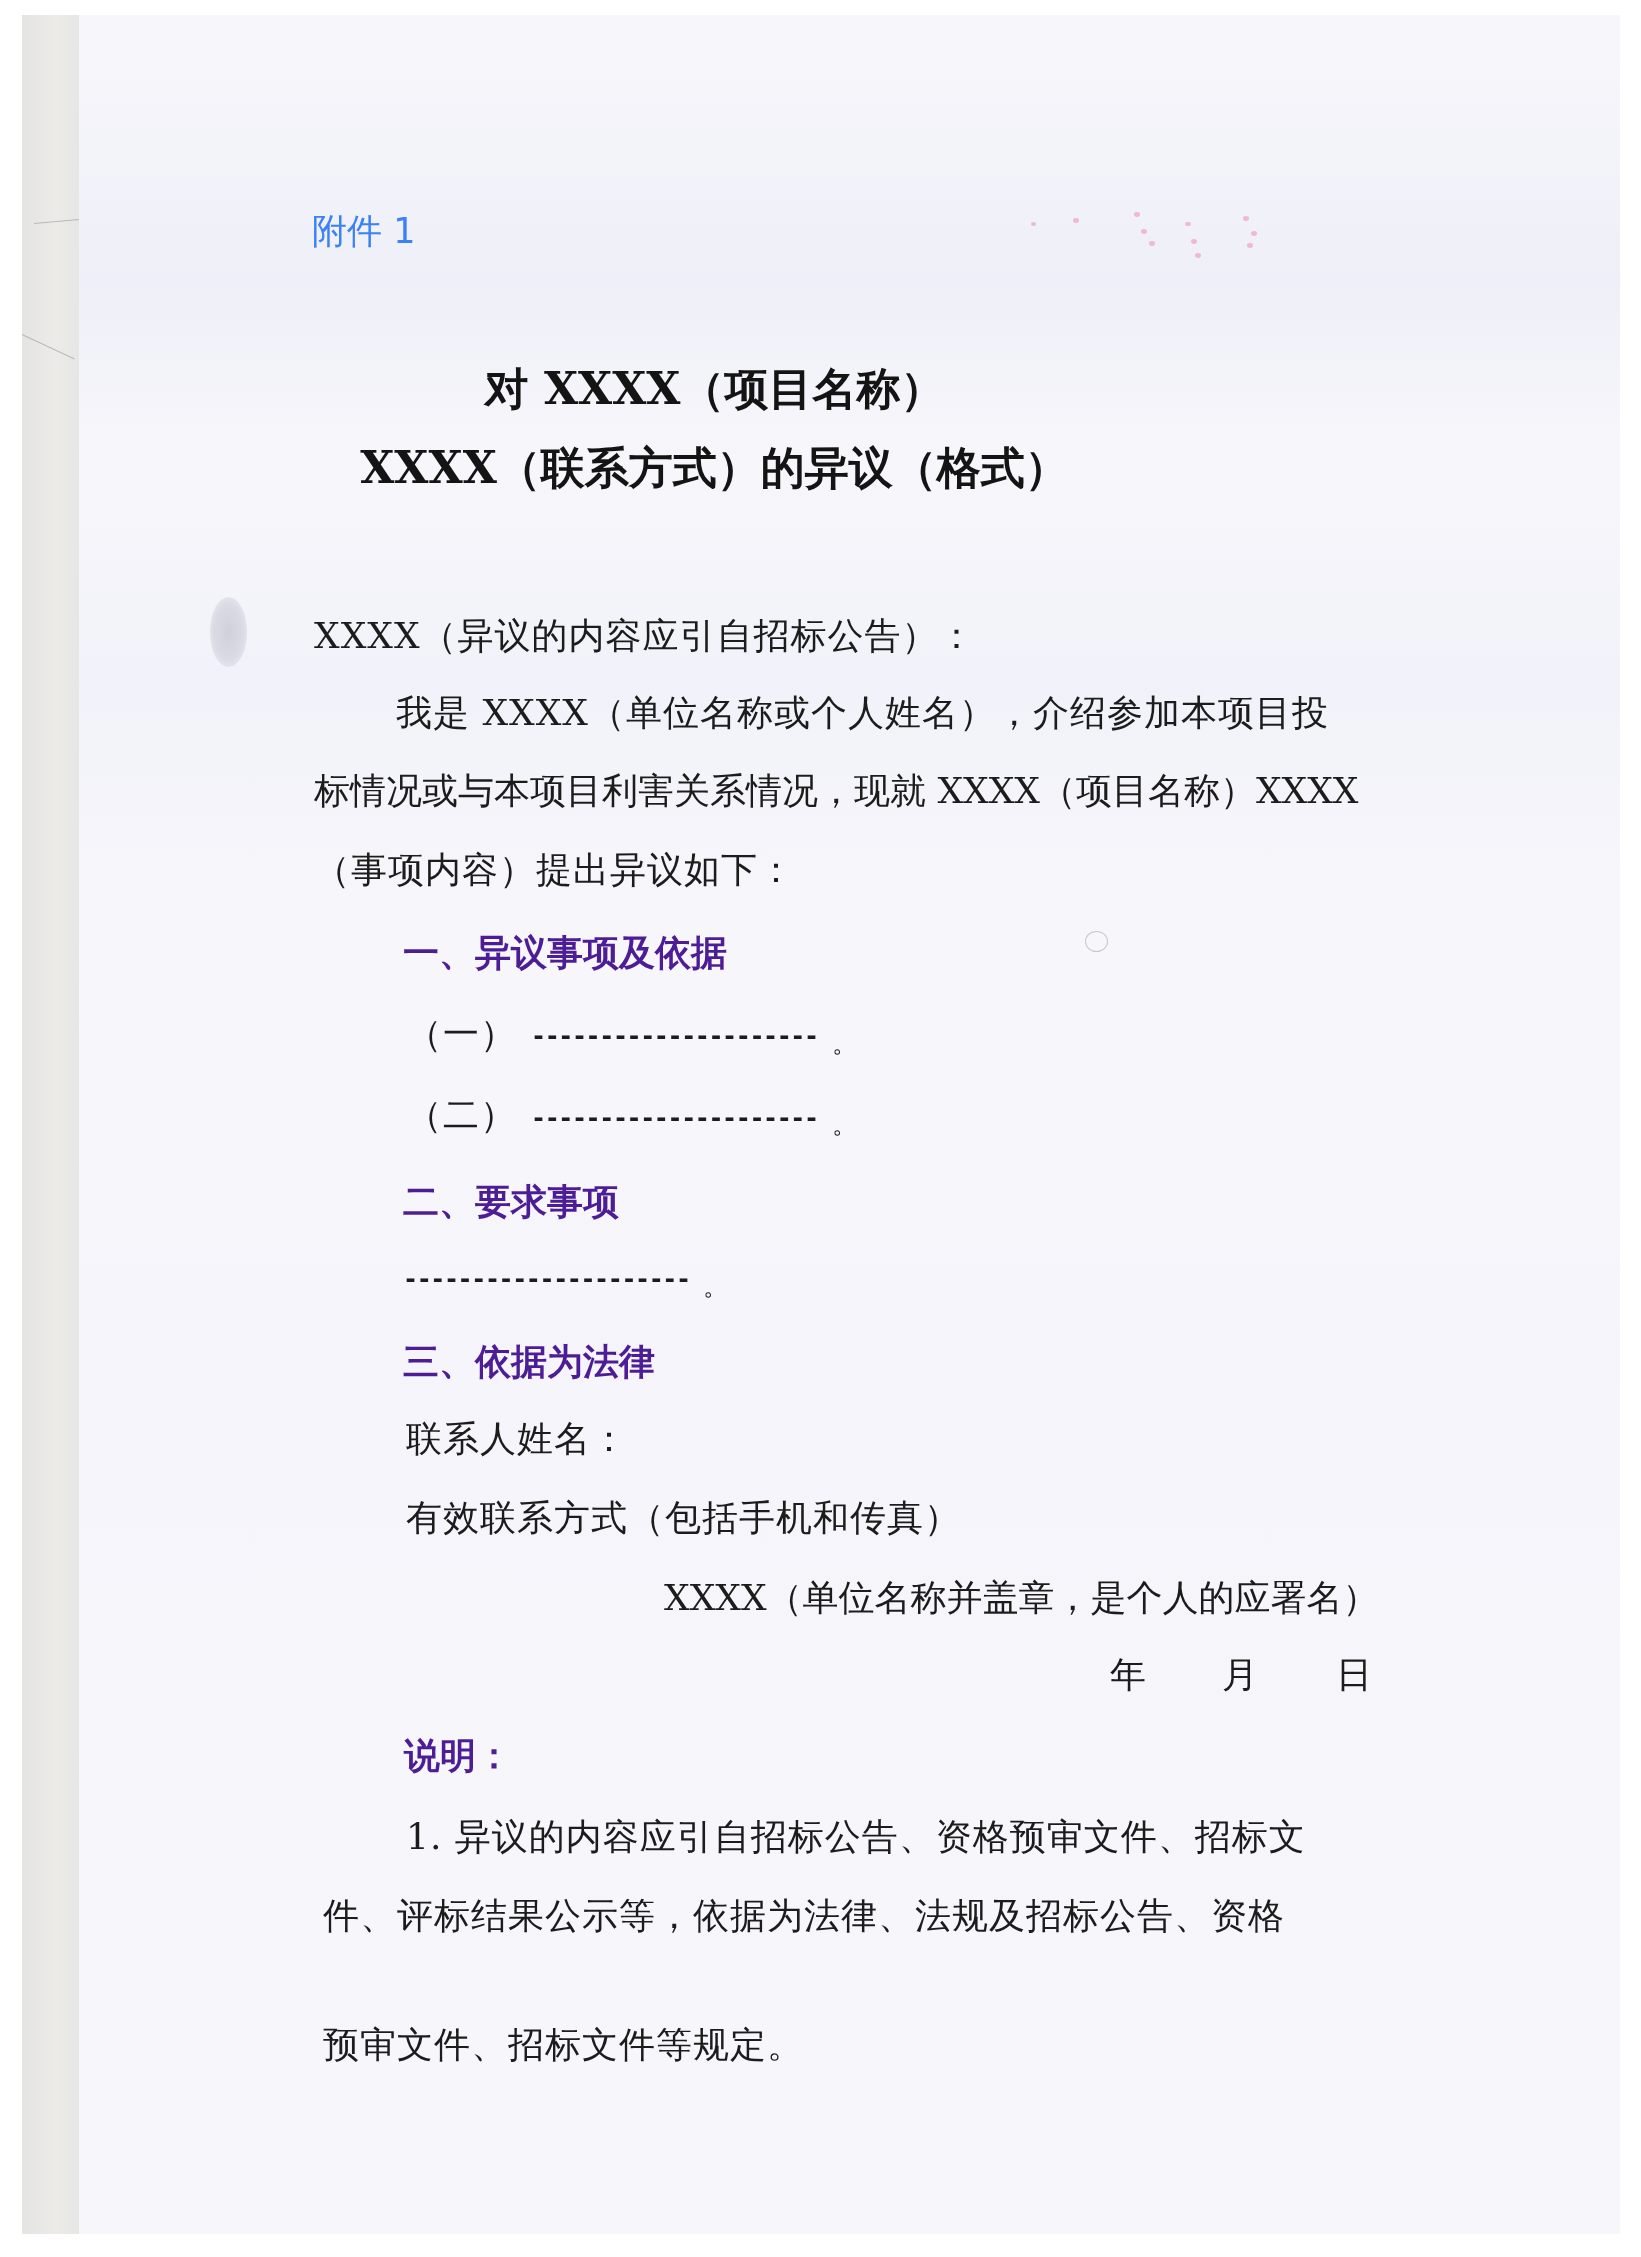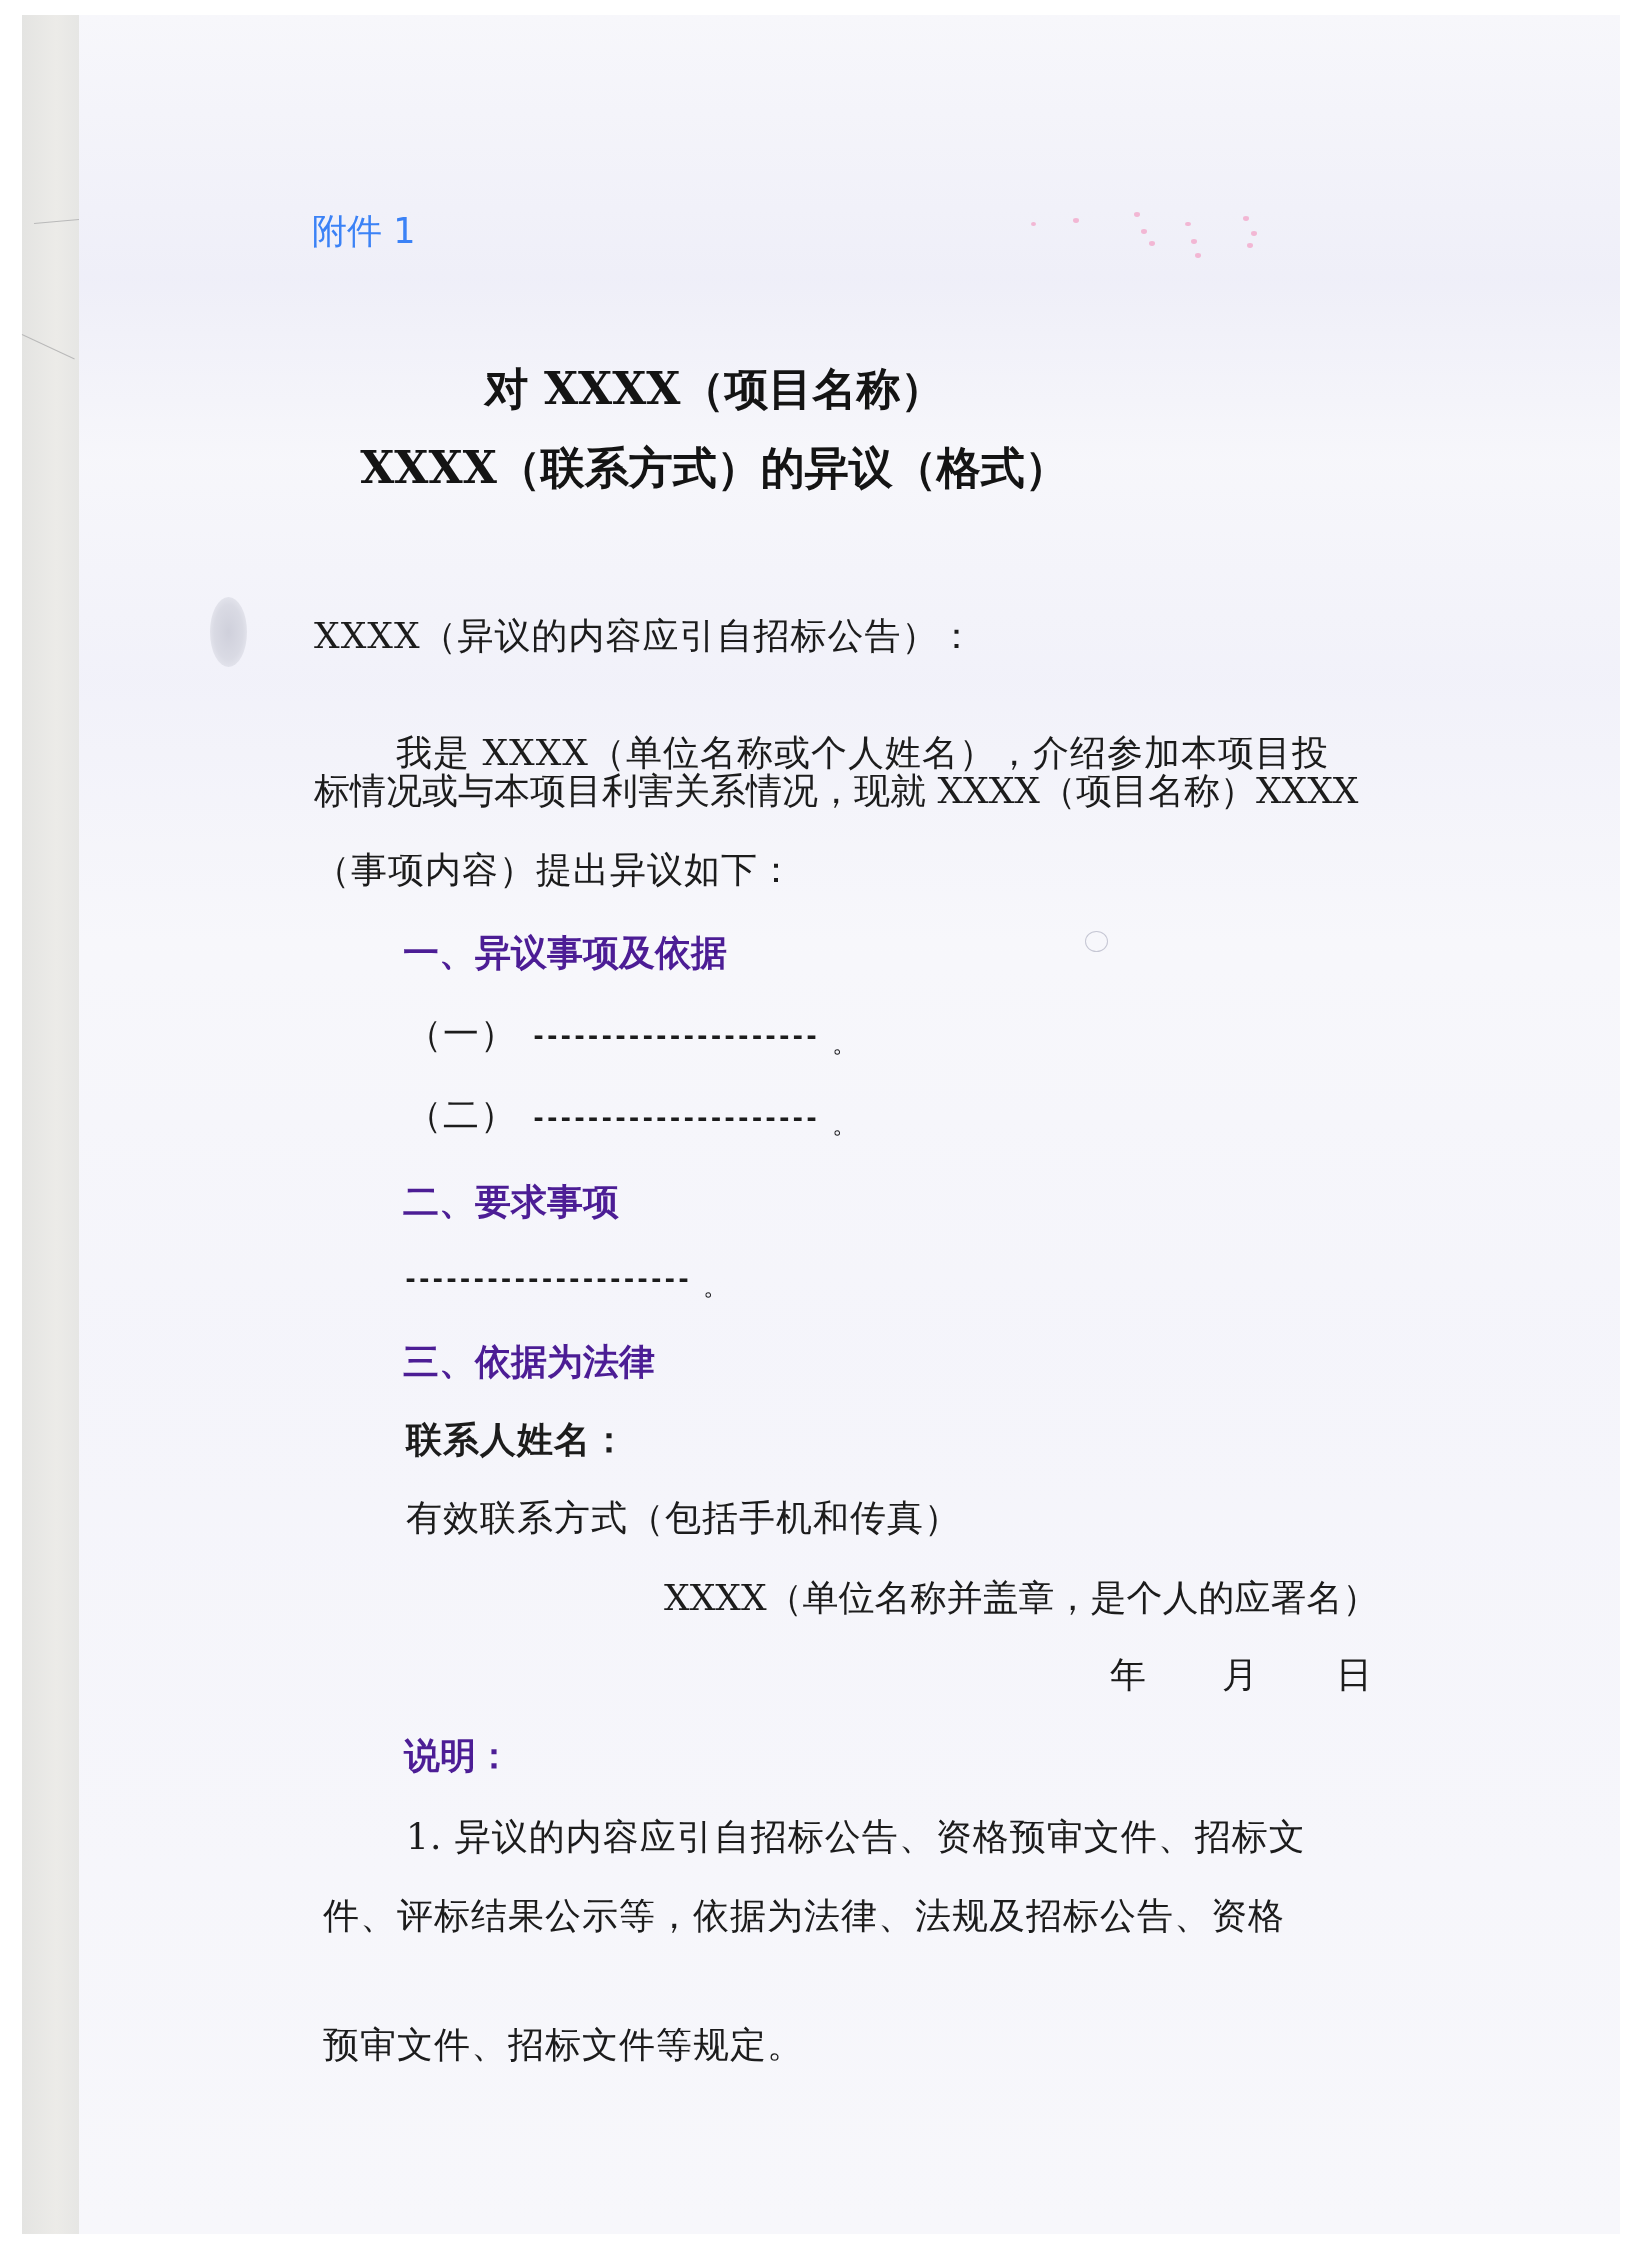--- a/index.html
+++ b/index.html
@@ -147,42 +147,42 @@
   <span style="left:224px;top:31px;"></span>
 </div>
 
 <div class="t attach">附件 1</div>
 
 <div class="t title l1">对 XXXX（项目名称）</div>
 <div class="t title l2">XXXX（联系方式）的异议（格式）</div>
 
 <div class="t body" style="left:314px;top:618px;">XXXX（异议的内容应引自招标公告）：</div>
 
-<div class="t body" style="left:396px;top:695px;margin-top:40px;">我是 XXXX（单位名称或个人姓名），介绍参加本项目投</div>
+<div class="t body" style="left:396px;top:695px;">我是 XXXX（单位名称或个人姓名），介绍参加本项目投</div>
 <div class="t body" style="left:314px;top:773px;letter-spacing:0px;">标情况或与本项目利害关系情况，现就 XXXX（项目名称）XXXX</div>
 <div class="t body" style="left:314px;top:852px;">（事项内容）提出异议如下：</div>
 
 <div class="t heading" style="left:403px;top:935px;">一、异议事项及依据</div>
 
 <div class="t body" style="left:406px;top:1016px;">（一）</div>
 <div class="t dashes" style="left:531px;top:1023px;">---------------------</div>
 <div class="t period" style="left:832px;top:1031px;">。</div>
 
 <div class="t body" style="left:406px;top:1097px;">（二）</div>
 <div class="t dashes" style="left:531px;top:1105px;">---------------------</div>
 <div class="t period" style="left:832px;top:1112px;">。</div>
 
 <div class="t heading" style="left:403px;top:1184px;">二、要求事项</div>
 
 <div class="t dashes" style="left:403px;top:1266px;">---------------------</div>
 <div class="t period" style="left:703px;top:1274px;">。</div>
 
 <div class="t heading" style="left:403px;top:1344px;">三、依据为法律</div>
 
-<div class="t body" style="left:406px;top:1421px;font-weight:bold;">联系人姓名：</div>
+<div class="t body" style="left:406px;top:1421px;">联系人姓名：</div>
 <div class="t body" style="left:406px;top:1500px;">有效联系方式（包括手机和传真）</div>
 
 <div class="t body" style="left:664px;top:1580px;letter-spacing:0px;">XXXX（单位名称并盖章，是个人的应署名）</div>
 
 <div class="t body" style="left:1110px;top:1657px;">年</div>
 <div class="t body" style="left:1222px;top:1657px;">月</div>
 <div class="t body" style="left:1336px;top:1657px;">日</div>
 
 <div class="t heading" style="left:404px;top:1738px;">说明：</div>
 

